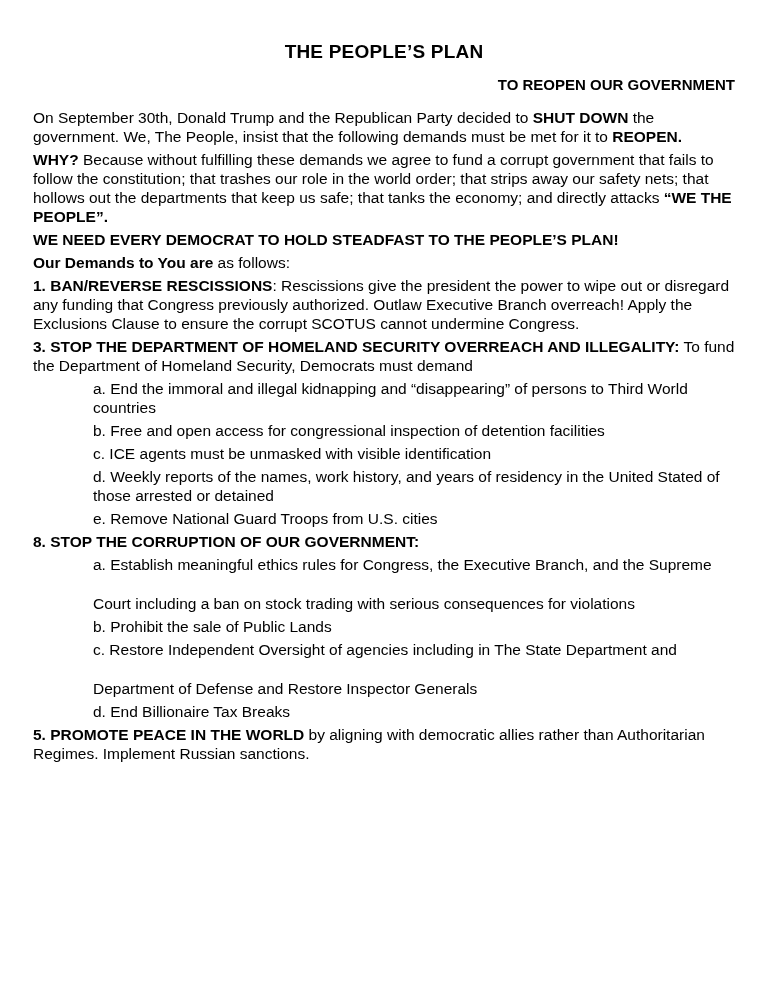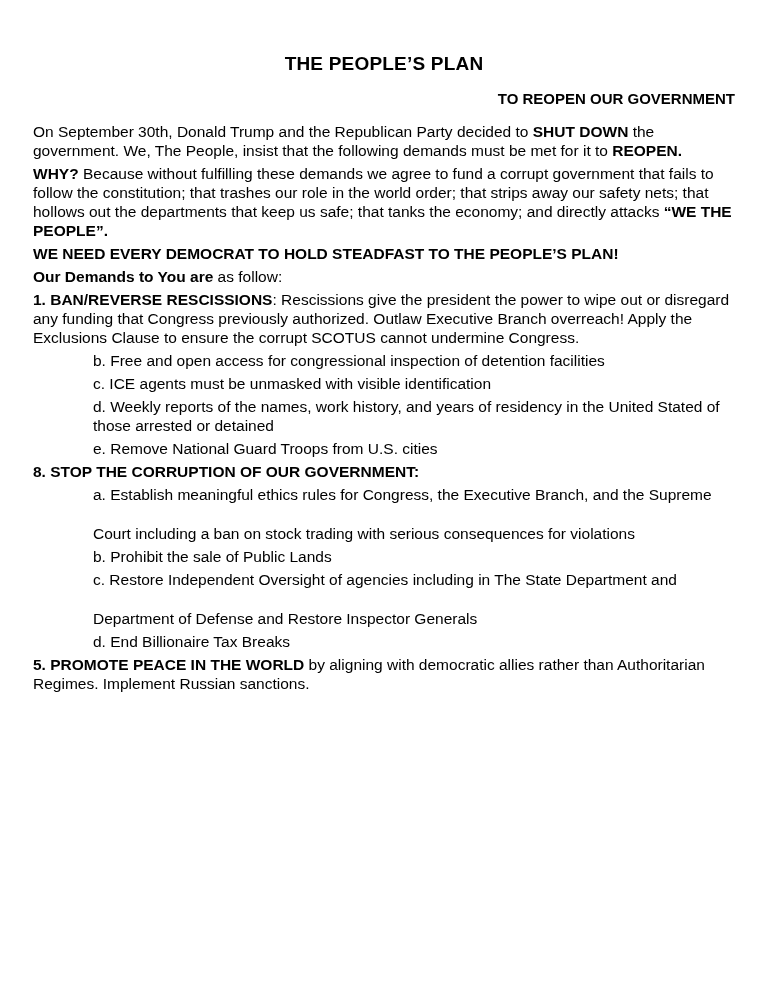--- a/index.html
+++ b/index.html
@@ -19,21 +19,21 @@
     width: 768px;
     height: 994px;
     padding: 40px 33px 0 33px;
     background: #ffffff;
   }
   .title {
     font-size: 19px;
     line-height: 24px;
     font-weight: bold;
     text-align: center;
-    margin: 12px;
+    margin: 0;
     letter-spacing: 0.2px;
   }
   .subtitle {
     font-size: 15px;
     line-height: 22px;
     font-weight: bold;
     text-align: right;
     margin: 10px 0 0 0;
   }
   .doc-body {
@@ -57,22 +57,24 @@
 </head>
 <body>
 
 <div class="page">
   <h1 class="title">THE PEOPLE’S PLAN</h1>
   <h2 class="subtitle">TO REOPEN OUR GOVERNMENT</h2>
   <div class="doc-body" id="doc-body">
       <p class="para"><span class="run">On September 30th, Donald Trump and the Republican Party decided to </span><span class="run bold">SHUT DOWN</span><span class="run"> the government. We, The People, insist that the following demands must be met for it to </span><span class="run bold">REOPEN.</span></p>
       <p class="para"><span class="run bold">WHY?</span><span class="run"> Because without fulfilling these demands we agree to fund a corrupt government that fails to follow the constitution; that trashes our role in the world order; that strips away our safety nets; that hollows out the departments that keep us safe; that tanks the economy; and directly attacks </span><span class="run bold">“WE THE PEOPLE”.</span></p>
       <p class="para"><span class="run bold">WE NEED EVERY DEMOCRAT TO HOLD STEADFAST TO THE PEOPLE’S PLAN!</span></p>
-      <p class="para"><span class="run bold">Our Demands to You are</span><span class="run"> as follow:</span></p>
+      <p class="para"><span class="run bold">Our Demands to You are</span><span class="run"> as follows:</span></p>
       <p class="para"><span class="run bold">1. BAN/REVERSE RESCISSIONS</span><span class="run">: Rescissions give the president the power to wipe out or disregard any funding that Congress previously authorized. Outlaw Executive Branch overreach! Apply the Exclusions Clause to ensure the corrupt SCOTUS cannot undermine Congress.</span></p>
+      <p class="para"><span class="run bold">3. STOP THE DEPARTMENT OF HOMELAND SECURITY OVERREACH AND ILLEGALITY:</span><span class="run"> To fund the Department of Homeland Security, Democrats must demand</span></p>
+      <p class="para indent"><span class="run">a. End the immoral and illegal kidnapping and “disappearing” of persons to Third World countries</span></p>
       <p class="para indent"><span class="run">b. Free and open access for congressional inspection of detention facilities</span></p>
       <p class="para indent"><span class="run">c. ICE agents must be unmasked with visible identification</span></p>
       <p class="para indent"><span class="run">d. Weekly reports of the names, work history, and years of residency in the United Stated of those arrested or detained</span></p>
       <p class="para indent"><span class="run">e. Remove National Guard Troops from U.S. cities</span></p>
       <p class="para"><span class="run bold">8. STOP THE CORRUPTION OF OUR GOVERNMENT:</span></p>
       <p class="para indent"><span class="run">a. Establish meaningful ethics rules for Congress, the Executive Branch, and the Supreme</span></p>
       <p class="para indent spaced"><span class="run">Court including a ban on stock trading with serious consequences for violations</span></p>
       <p class="para indent"><span class="run">b. Prohibit the sale of Public Lands</span></p>
       <p class="para indent"><span class="run">c. Restore Independent Oversight of agencies including in The State Department and</span></p>
       <p class="para indent spaced"><span class="run">Department of Defense and Restore Inspector Generals</span></p>

